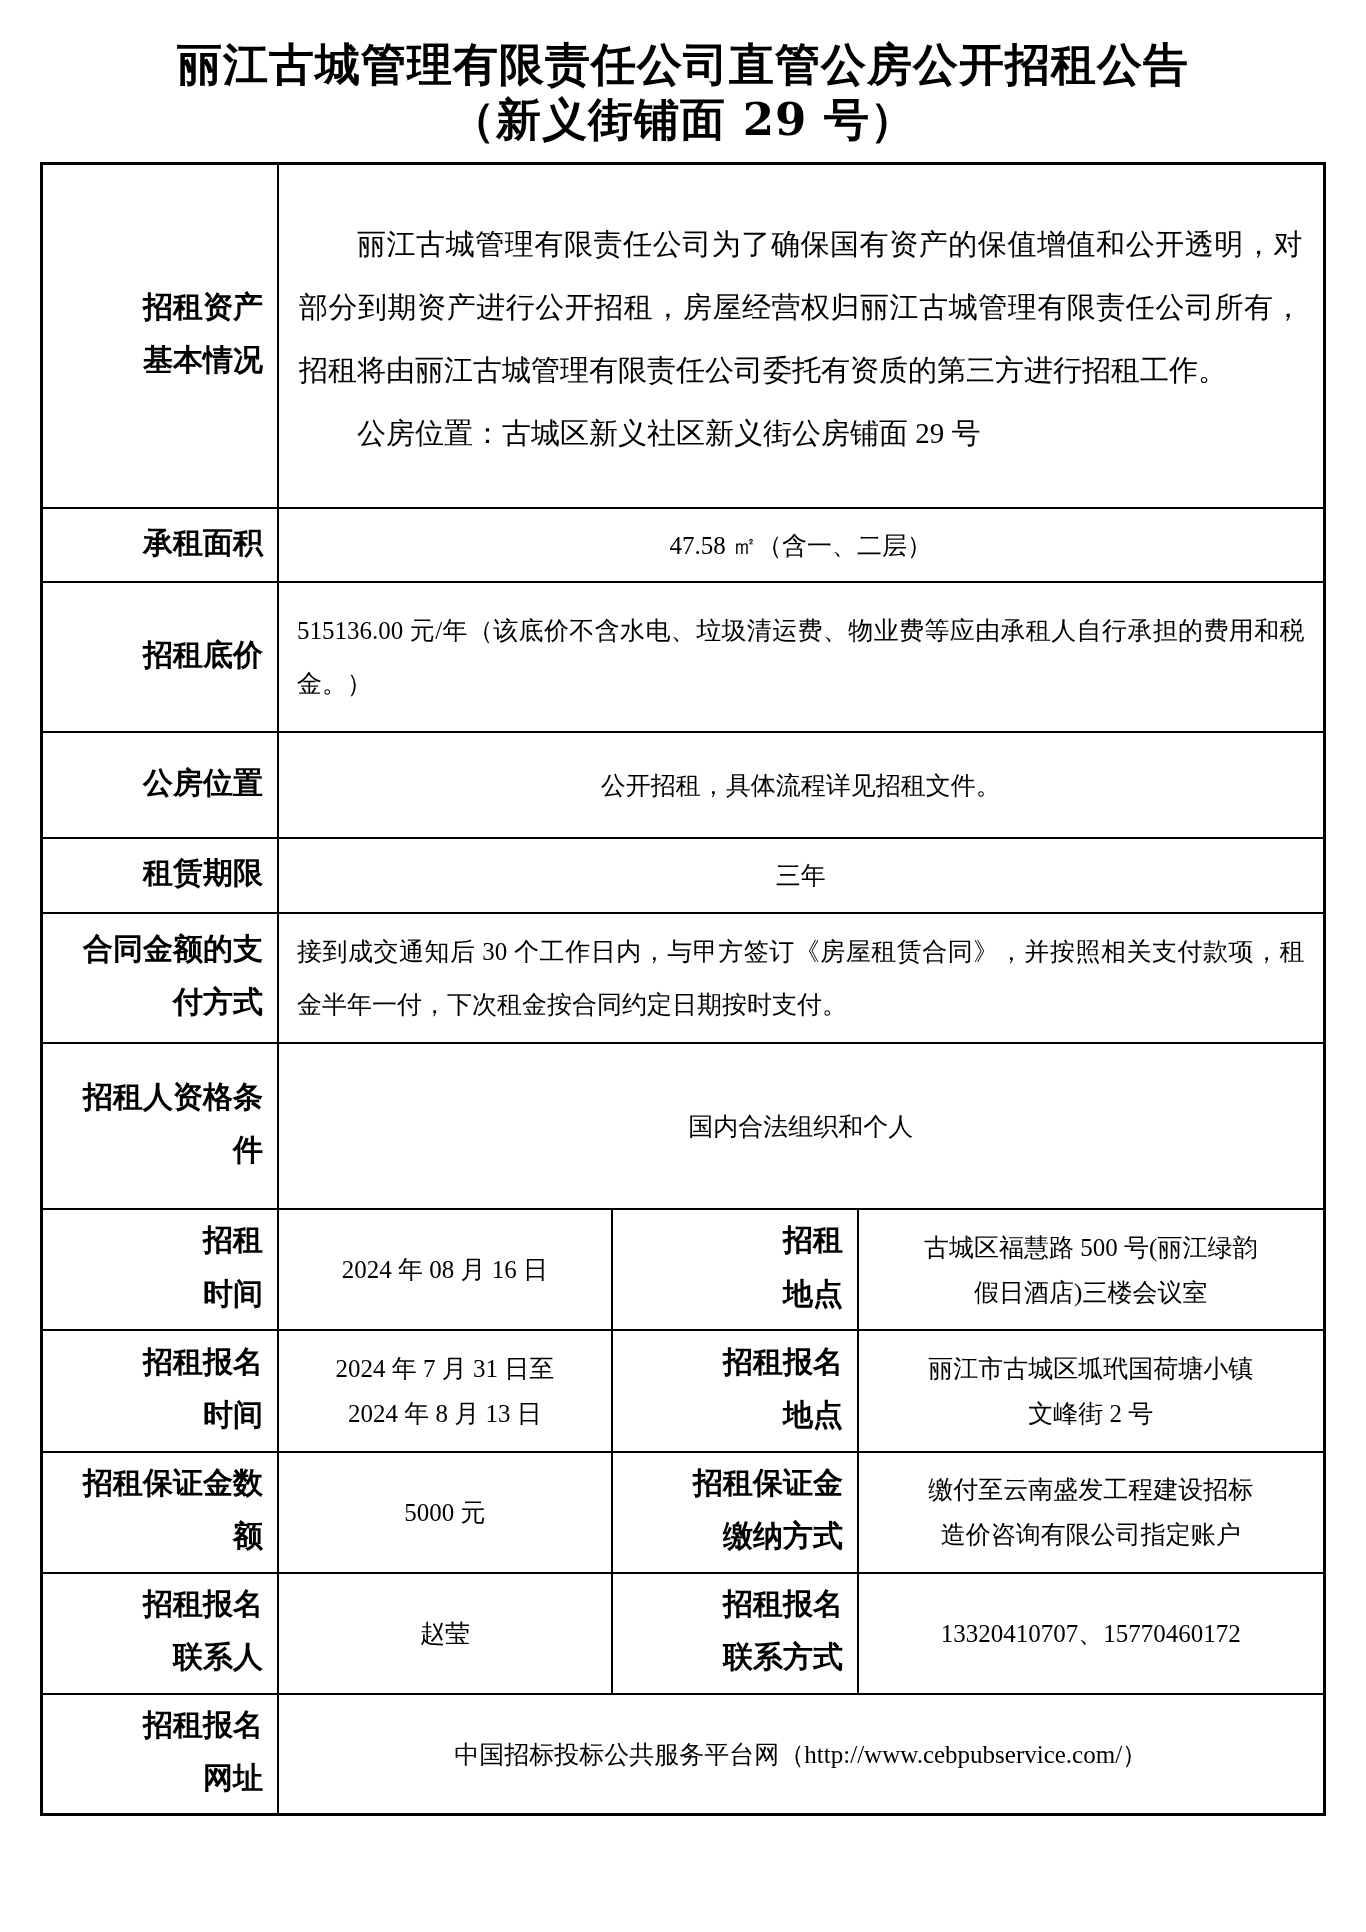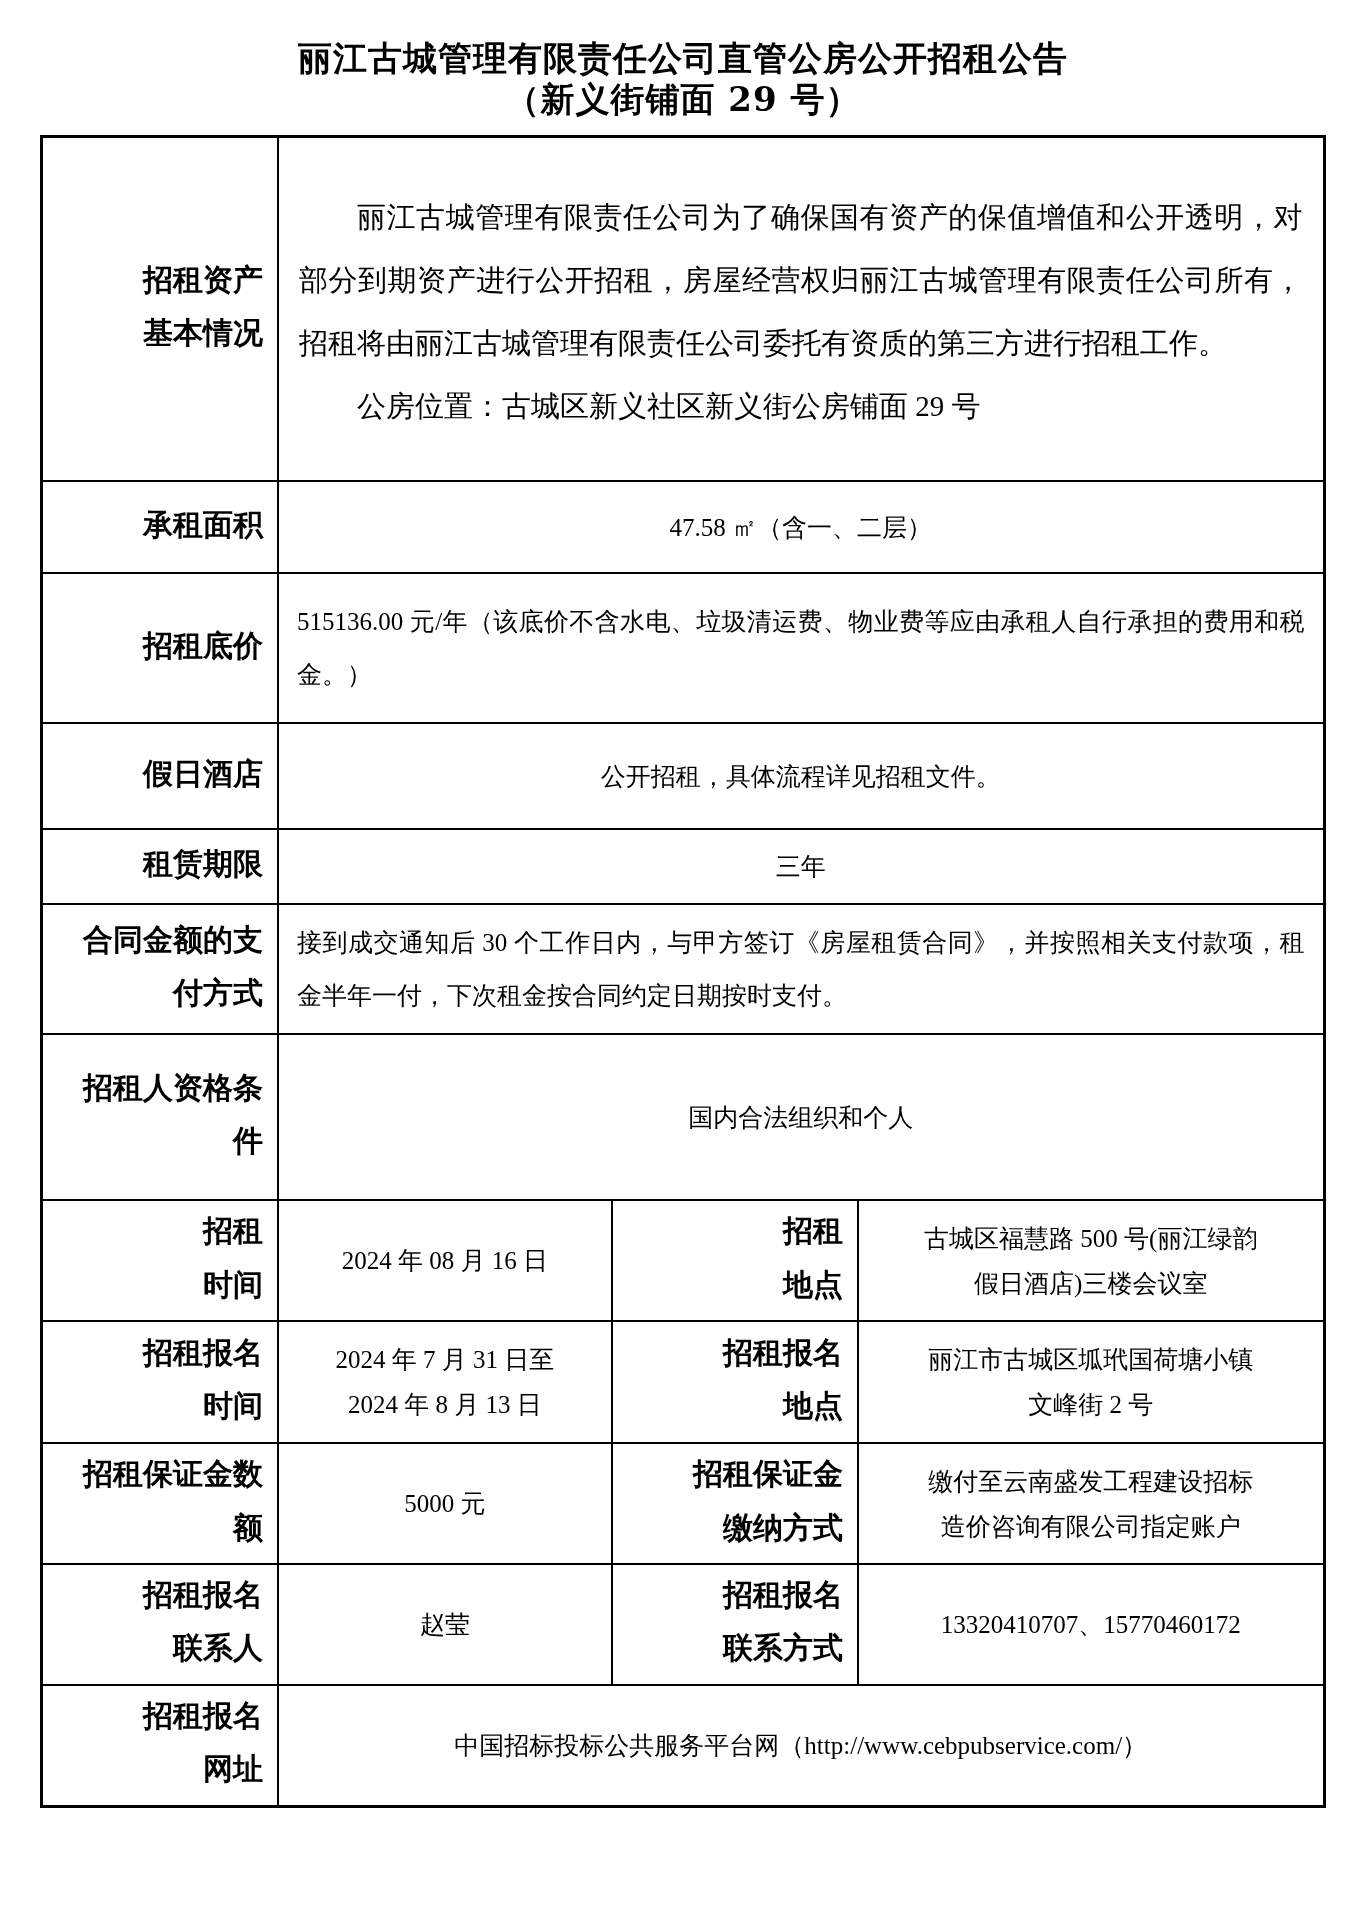--- a/index.html
+++ b/index.html
@@ -11,21 +11,21 @@
   body {
     width: 1366px;
     height: 1932px;
     font-family: "Liberation Serif", "DejaVu Serif", serif;
     overflow: hidden;
   }
   .doc-title {
     margin: 38px 40px 6px 40px;
     text-align: center;
     font-weight: bold;
-    font-size: 34px;
+    font-size: 45px;
     line-height: 1.22;
     font-family: "DejaVu Serif", "Liberation Serif", serif;
     letter-spacing: 1px;
   }
   .doc-title .title-line { display: block; }
   table.notice {
     border-collapse: collapse;
     table-layout: fixed;
     width: 1282px;
     margin: 14px auto 0 auto;
@@ -86,30 +86,30 @@
   </colgroup>
   <tbody>
     <tr style="height:345px;">
       <td class="label">招租资产
 基本情况</td>
       <td class="paras" colspan="3">
         <p>丽江古城管理有限责任公司为了确保国有资产的保值增值和公开透明，对部分到期资产进行公开招租，房屋经营权归丽江古城管理有限责任公司所有，招租将由丽江古城管理有限责任公司委托有资质的第三方进行招租工作。</p>
         <p>公房位置：古城区新义社区新义街公房铺面 29 号</p>
       </td>
     </tr>
-    <tr style="height:92px;">
+    <tr style="height:74px;">
       <td class="label">承租面积</td>
       <td class="value" colspan="3">47.58 ㎡（含一、二层）</td>
     </tr>
     <tr style="height:150px;">
       <td class="label">招租底价</td>
       <td class="value left" colspan="3">515136.00 元/年（该底价不含水电、垃圾清运费、物业费等应由承租人自行承担的费用和税金。）</td>
     </tr>
     <tr style="height:106px;">
-      <td class="label">假日酒店</td>
+      <td class="label">公房位置</td>
       <td class="value" colspan="3">公开招租，具体流程详见招租文件。</td>
     </tr>
     <tr style="height:75px;">
       <td class="label">租赁期限</td>
       <td class="value" colspan="3">三年</td>
     </tr>
     <tr style="height:130px;">
       <td class="label">合同金额的支
 付方式</td>
       <td class="value left" colspan="3">接到成交通知后 30 个工作日内，与甲方签订《房屋租赁合同》，并按照相关支付款项，租金半年一付，下次租金按合同约定日期按时支付。</td>

